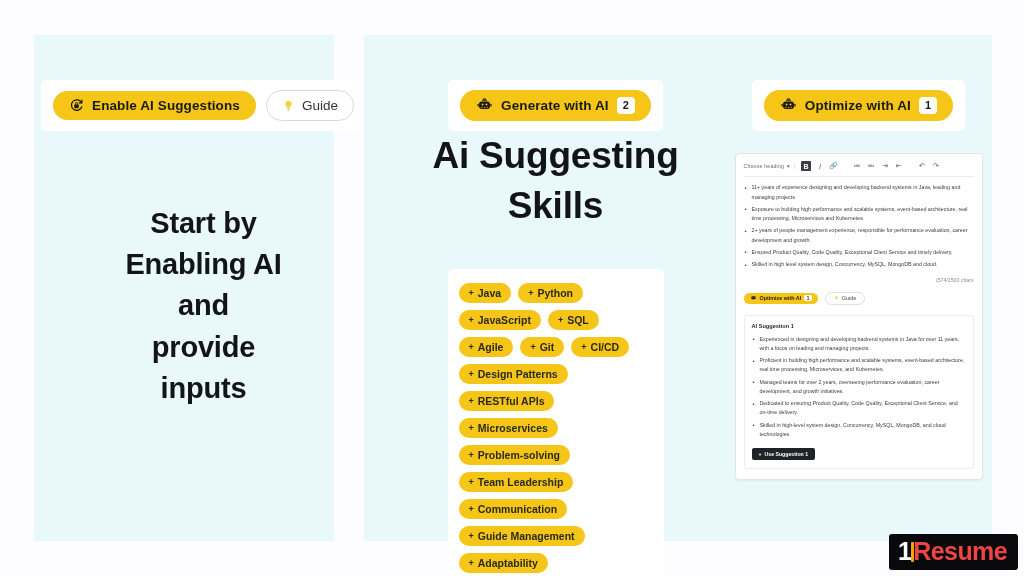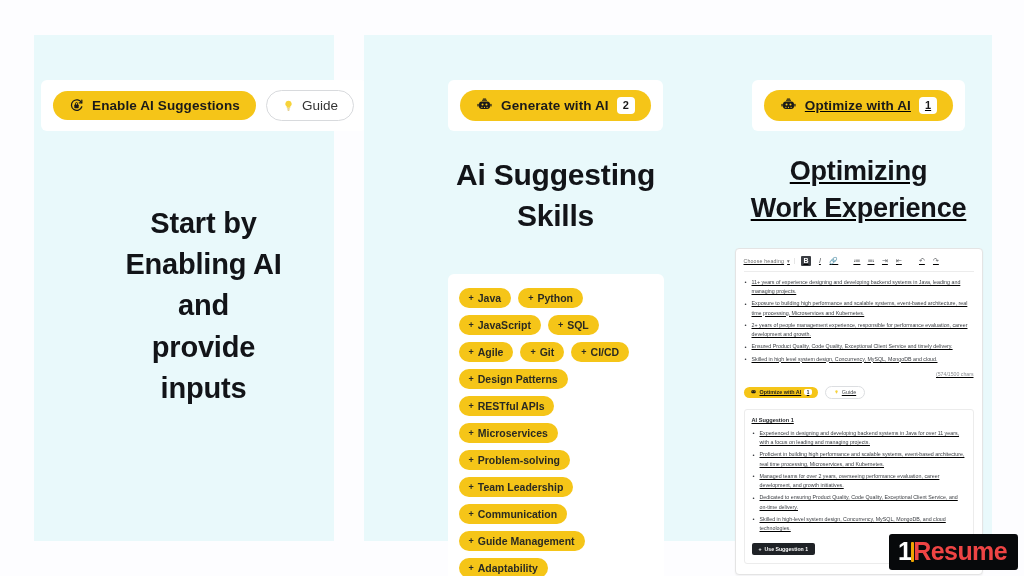--- a/index.html
+++ b/index.html
@@ -12,21 +12,21 @@
   .stage { position:relative; width:1024px; height:576px; background:#fdfdff; }
 
   
   .panel {
     position:absolute; top:35px; height:506px;
     background:#e9f9fb;
     display:flex; flex-direction:column; align-items:center;padding-left:39px;
   }
   #panel-1 { left:34px;  width:300px; }
   #panel-2 { left:364px; width:344px; }
-  #panel-3 { left:686px; width:306px;text-decoration:underline; }
+  #panel-3 { left:686px; width:306px; }
 
   
   .btnbar {
     background:#ffffff; border-radius:6px;
     padding:10px 12px; display:flex; align-items:center; gap:10px;
   }
   #panel-1 .btnbar { margin-top:45px; }
   #panel-2 .btnbar { margin-top:45px; }
   #panel-3 .btnbar { margin-top:45px; }
 
@@ -49,21 +49,21 @@
   }
   .ico { display:inline-block; line-height:1; }
   .ico svg { display:block; }
 
   
   .headline {
     text-align:center; color:#121418;
     font-weight:700; letter-spacing:-.2px;
   }
   #h1 { margin-top:72px; font-size:29px; line-height:1.42; }
-  #h2 { margin-top:24px; font-size:30px; line-height:1.34; }
+  #h2 { font-size:37px; line-height:1.34; }
   #h3 { margin-top:22px; font-size:27px; line-height:1.34; }
 
   
   .skills-card {
     margin-top:38px; width:216px; background:#ffffff;
     border-radius:6px; padding:14px 11px 16px 11px;
     display:flex; flex-wrap:wrap; gap:7px 7px;
     justify-content:flex-start; align-content:flex-start;
   }
   .skill {
@@ -293,21 +293,20 @@
             <rect x="11.2" y="13" width="1.6" height="1.6" rx=".4" fill="#f5c518"></rect>
             <rect x="15" y="13" width="1.6" height="1.6" rx=".4" fill="#f5c518"></rect>
             <rect x="1.6" y="8.6" width="1.9" height="4" rx=".9" fill="#1a1a1a"></rect>
             <rect x="20.5" y="8.6" width="1.9" height="4" rx=".9" fill="#1a1a1a"></rect>
           </svg>
         </span>
         <span>Optimize with AI</span>
         <span class="badge">1</span>
       </button>
     </div>
-    <div class="headline" id="h3">Optimizing<br>Work Experience</div>
 
     <div class="editor-card">
       <div class="toolbar">
         <span class="tb-select">
           <span>Choose heading</span>
           <span>▾</span>
         </span>
         <span class="tb-btn active">
             <b>B</b>
           </span>

